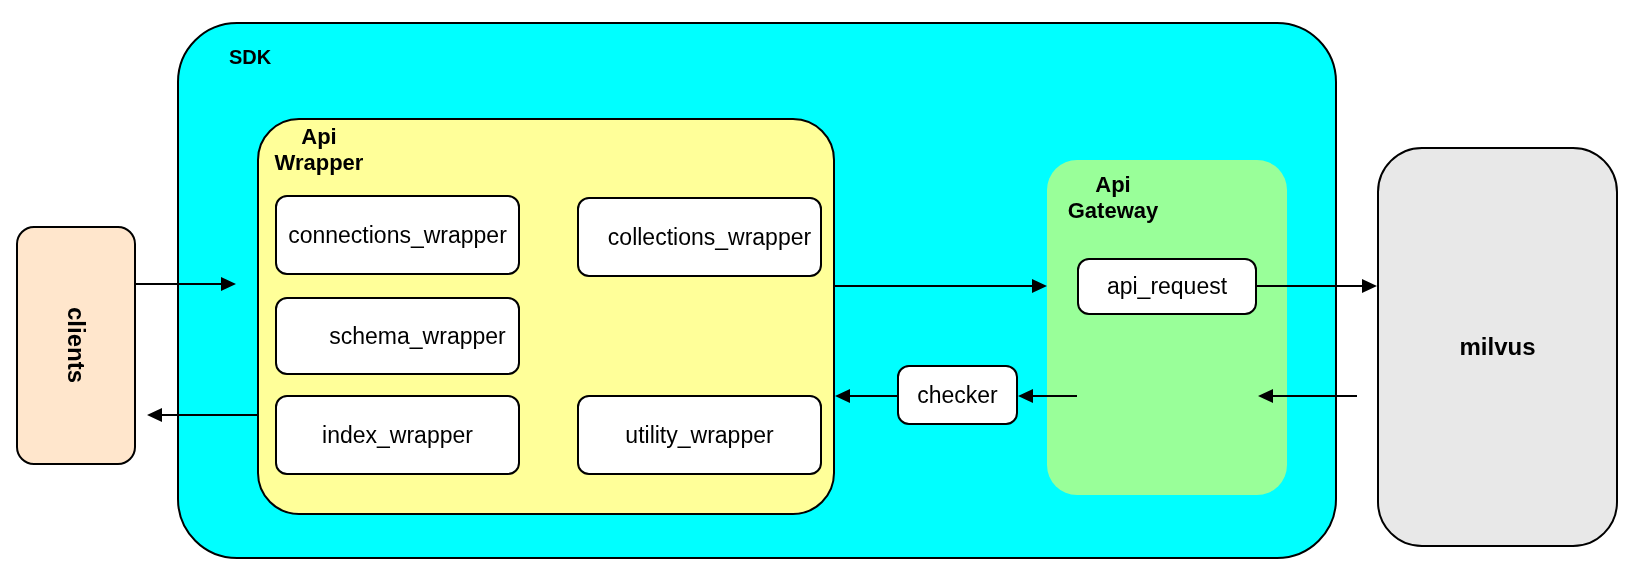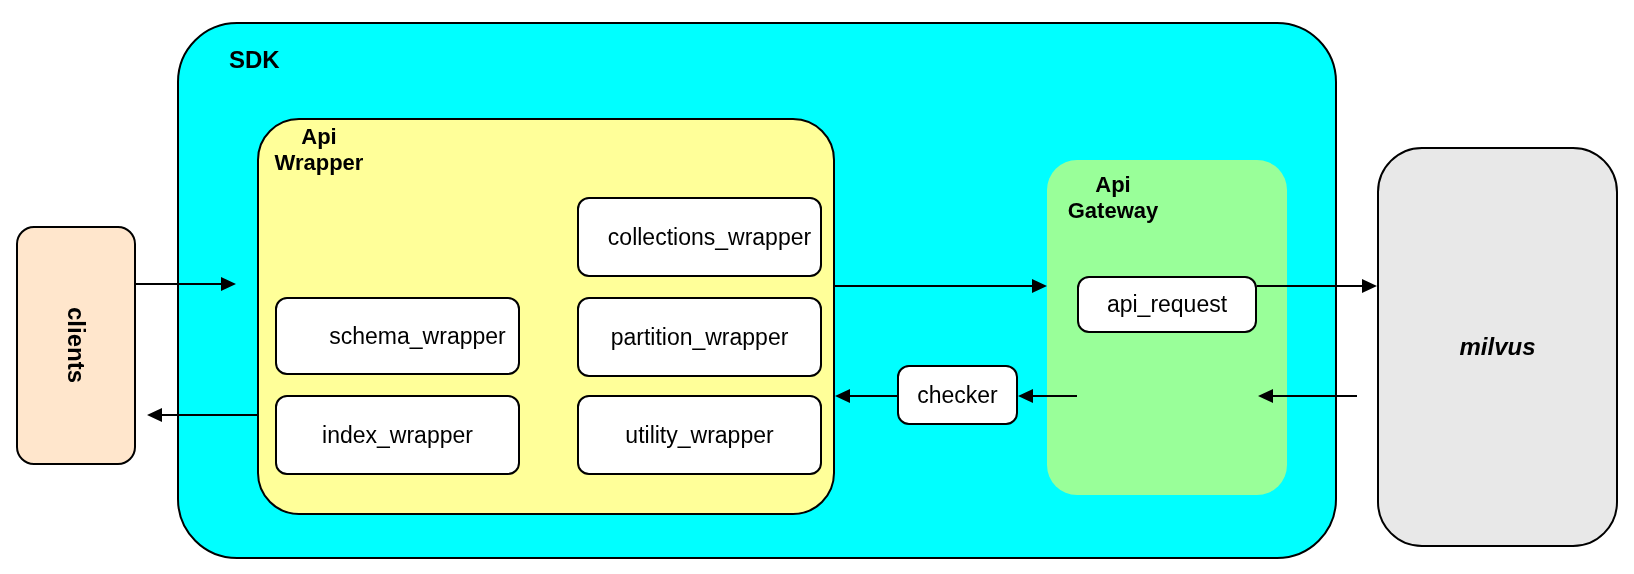--- a/index.html
+++ b/index.html
@@ -1,40 +1,40 @@
 <!DOCTYPE html>
 <html><head>
 <meta charset="utf-8">
 <style>
   html,body{margin:0;padding:0;background:#ffffff;}
   body{font-family:"Liberation Sans", sans-serif; -webkit-font-smoothing:antialiased;}
   #stage{position:relative;width:1634px;height:574px;background:#ffffff;overflow:hidden;}
 
   .box{position:absolute;box-sizing:border-box;border:2px solid #000;}
   .sdk{left:177px;top:22px;width:1160px;height:537px;background:#00ffff;border-radius:60px;}
-  .sdk-label{position:absolute;left:50px;top:22px;font-size:24px;font-weight:bold;color:#000;}
+  .sdk-label{position:absolute;left:50px;top:22px;font-size:20px;font-weight:bold;color:#000;}
 
   .api-wrapper{left:257px;top:118px;width:578px;height:397px;background:#ffff99;border-radius:42px;}
   .aw-label{position:absolute;left:10px;top:4px;width:100px;text-align:center;
             font-size:22px;font-weight:bold;line-height:1.18;color:#000;}
 
   .api-gateway{left:1047px;top:160px;width:240px;height:335px;background:#99ff99;border-radius:30px;border:none;}
   .ag-label{position:absolute;left:14px;top:12px;width:104px;text-align:center;
             font-size:22px;font-weight:bold;line-height:1.18;color:#000;}
 
   .node{position:absolute;box-sizing:border-box;border:2px solid #000;border-radius:12px;
         background:#ffffff;display:flex;align-items:center;justify-content:center;
         font-size:23px;color:#000;white-space:nowrap;}
 
   .clients{left:16px;top:226px;width:120px;height:239px;background:#ffe6cc;border-radius:18px;
            display:flex;align-items:center;justify-content:center;}
   .clients span{writing-mode:vertical-rl;text-orientation:mixed;font-size:24px;font-weight:bold;color:#000;}
 
   .milvus{left:1377px;top:147px;width:241px;height:400px;background:#e8e8e8;border-radius:45px;
-          display:flex;align-items:center;justify-content:center;font-size:24px;font-weight:bold;color:#000;font-style:italic;}
+          display:flex;align-items:center;justify-content:center;font-size:24px;font-weight:bold;color:#000;}
 
   
   .arrow{position:absolute;height:0;}
   .arrow .line{position:absolute;top:-1px;height:2px;background:#000;}
   .arrow .head{position:absolute;width:0;height:0;top:-7px;
                border-top:7px solid transparent;border-bottom:7px solid transparent;}
   .arrow .head.right{border-left:15px solid #000;}
   .arrow .head.left{border-right:15px solid #000;}
 </style>
 </head>
@@ -46,34 +46,34 @@
     <div class="sdk-label">SDK</div>
   </div>
 
   <div class="box api-wrapper">
     <div class="aw-label">
       <div>Api</div>
       <div>Wrapper</div>
     </div>
   </div>
 
+  <div class="node" style="left:275px;top:195px;width:245px;height:80px;">connections_wrapper</div>
   <div class="node" style="left:577px;top:197px;width:245px;height:80px;padding-left:20px;">collections_wrapper</div>
   <div class="node" style="left:275px;top:297px;width:245px;height:78px;padding-left:40px;">schema_wrapper</div>
-  <div class="node" style="left:577px;top:297px;width:245px;height:80px;">partition_wrapper</div>
   <div class="node" style="left:275px;top:395px;width:245px;height:80px;text-align:center;">index_wrapper</div>
   <div class="node" style="left:577px;top:395px;width:245px;height:80px;">utility_wrapper</div>
 
   <div class="box api-gateway">
     <div class="ag-label">
       <div>Api</div>
       <div>Gateway</div>
     </div>
   </div>
 
-  <div class="node" style="left:1077px;top:276px;width:180px;height:57px;">api_request</div>
+  <div class="node" style="left:1077px;top:258px;width:180px;height:57px;">api_request</div>
 
   <div class="node" style="left:897px;top:365px;width:121px;height:60px;">checker</div>
 
   <div class="box clients">
     <span>clients</span>
   </div>
 
   <div class="box milvus">milvus</div>
 
   <div class="arrow" style="left:136px;top:284px;width:100px;">

